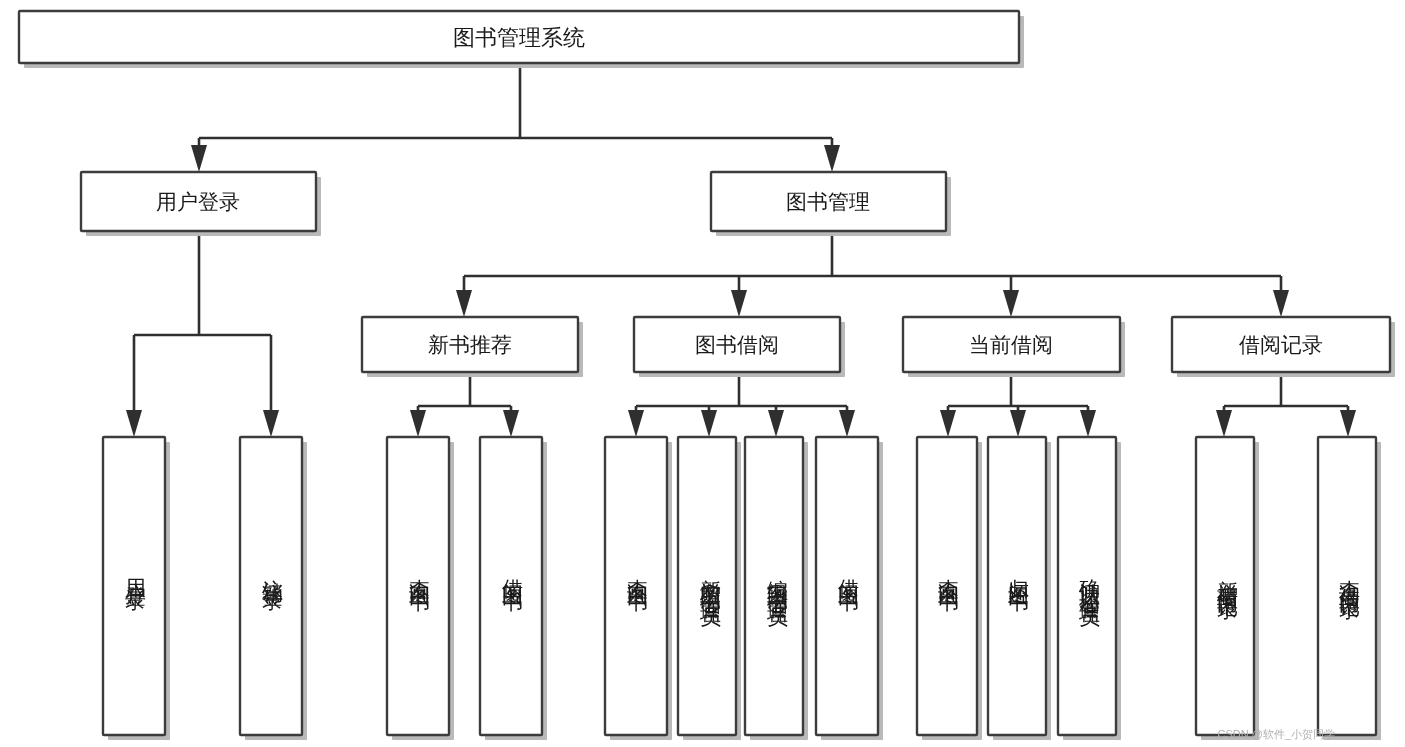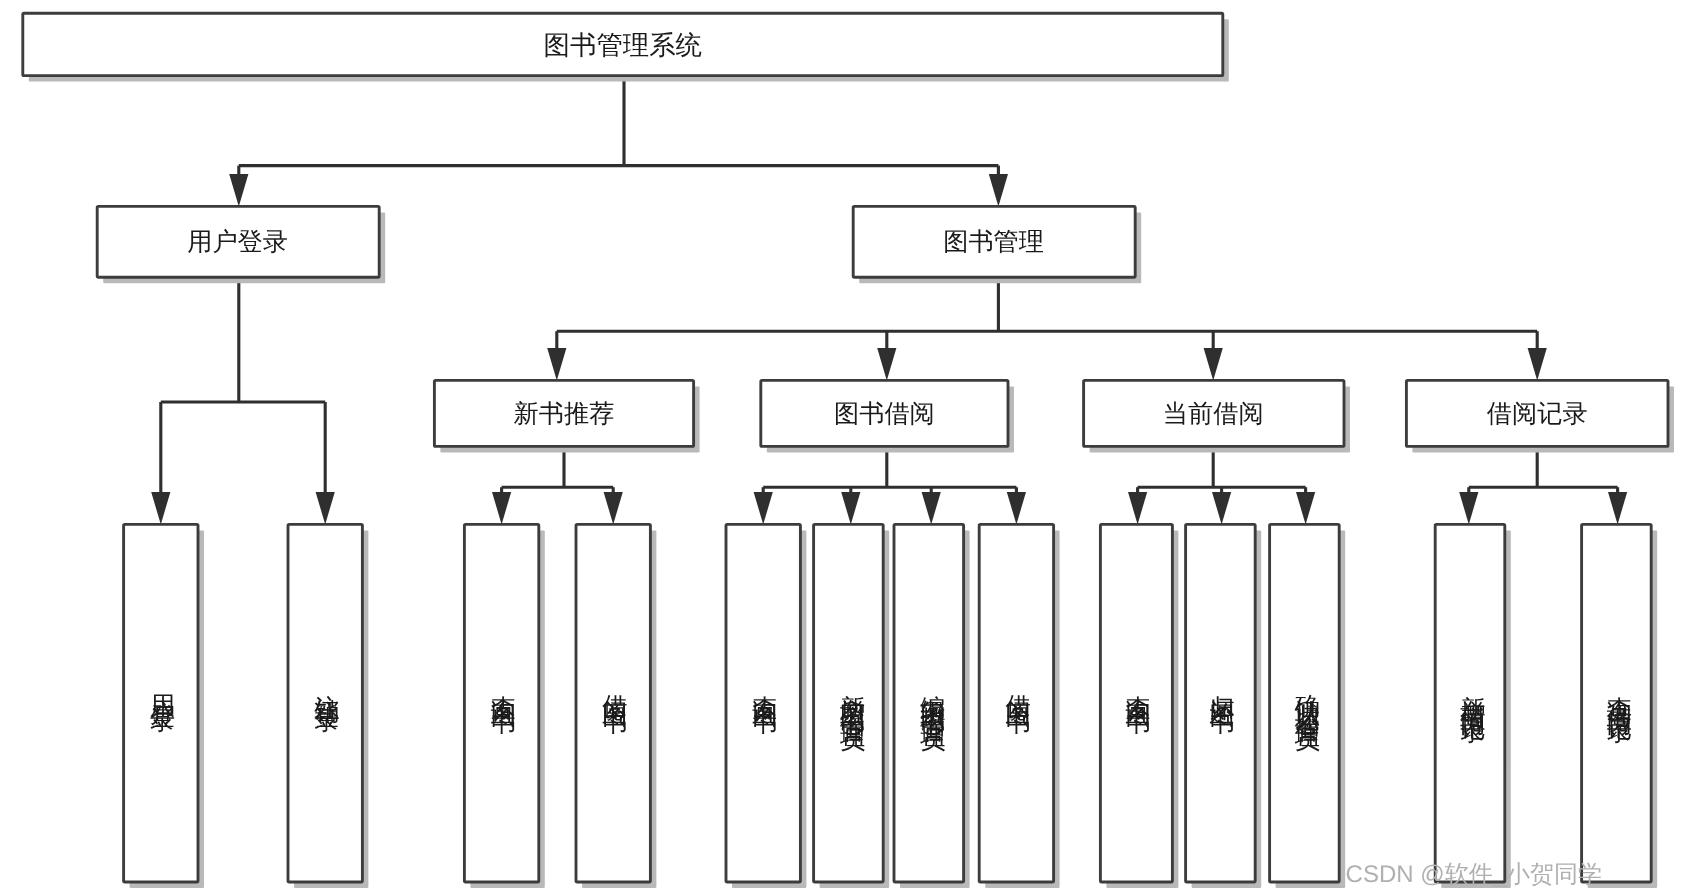--- a/index.html
+++ b/index.html
@@ -61,21 +61,21 @@
     font-size: 21px;
     writing-mode: vertical-rl;
     text-orientation: upright;
     letter-spacing: 4px;
   }
   .watermark {
     position: absolute;
     right: 10px;
     bottom: 5px;
     font-family: "Liberation Sans", "DejaVu Sans", sans-serif;
-    font-size: 20px;
+    font-size: 11px;
     color: #b0b0b0;
     white-space: nowrap;
     pointer-events: none;
   }
 </style>
 </head>
 <body>
 
 <div id="diagram-root">
 

